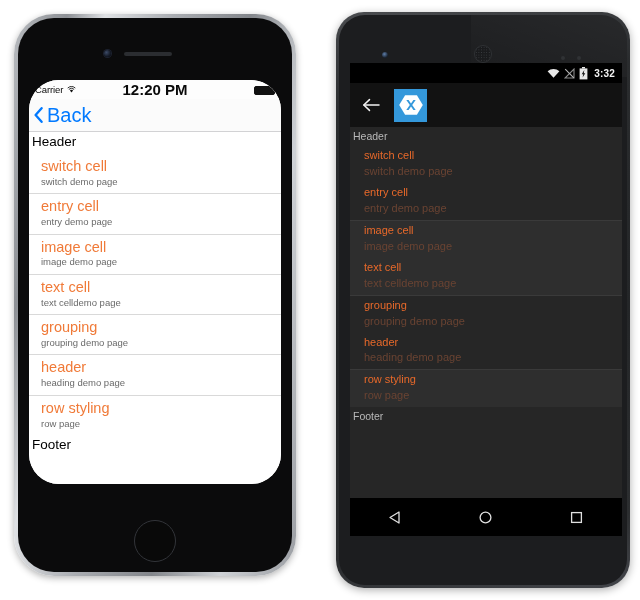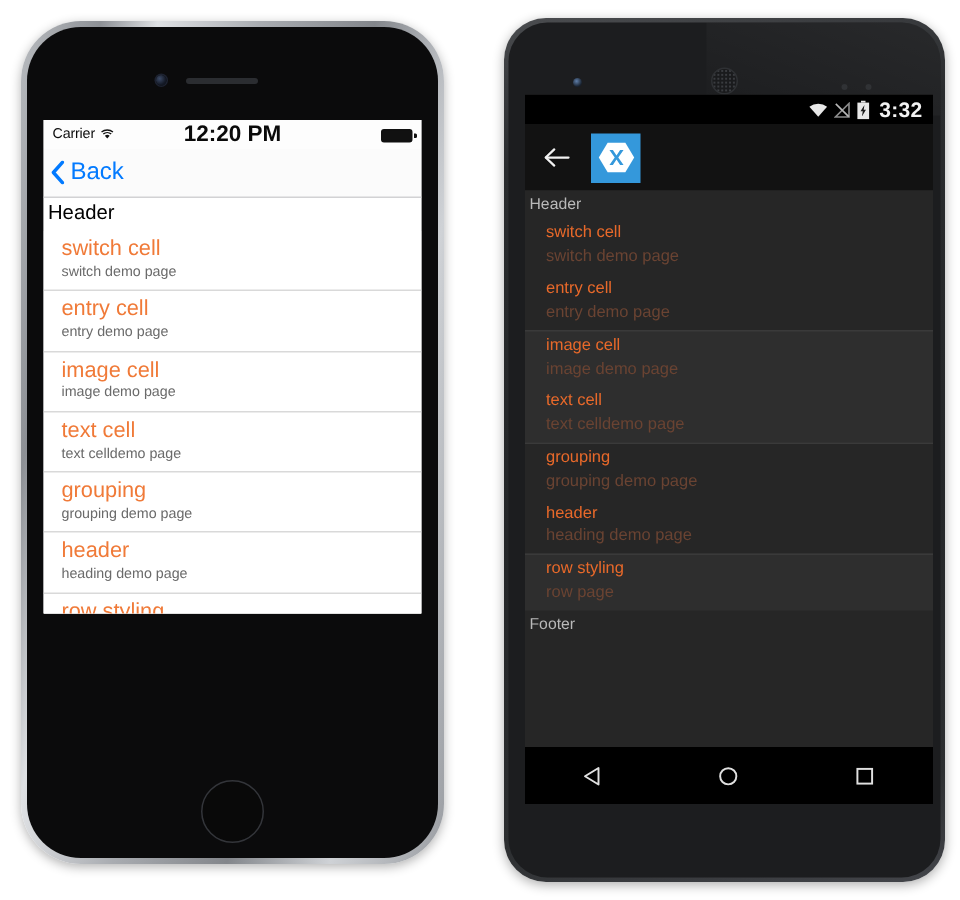--- a/index.html
+++ b/index.html
@@ -51,23 +51,24 @@
   .iphone-speaker {
     position: absolute;
     left: 106px; top: 34px;
     width: 48px; height: 4px;
     border-radius: 3px;
     background: #2b2d31;
   }
   .iphone-screen {
     position: absolute;
     left: 11px; top: 62px;
-    width: 252px; height: 329px;
+    width: 252px; height: 404px;
     background: #ffffff;
     overflow: hidden;
+    border-radius: 30px;
   }
   .iphone-home {
     position: absolute;
     left: 50%; bottom: 10px;
     transform: translateX(-50%);
     width: 42px; height: 42px;
     border-radius: 50%;
     border: 1.4px solid #33353a;
     background: #090909;
   }
@@ -121,21 +122,21 @@
     background: #fbfbfb;
     border-bottom: 1px solid #d2d2d4;
     display: flex;
     align-items: center;
     padding-left: 5px;
   }
   .ios-back {
     display: flex;
     align-items: center;
     color: #027aff;
-    font-size: 16px;
+    font-size: 20px;
     cursor: pointer;
   }
   .ios-chev {
     width: 9px; height: 16px;
     margin-right: 4px;
     flex: none;
   }
   .ios-chev svg { display: block; }
 
   
@@ -241,21 +242,21 @@
     display: flex;
     align-items: center;
     justify-content: flex-end;
     gap: 4px;
     padding-right: 7px;
     flex: none;
   }
   .and-status .ic { display: flex; align-items: center; }
   .and-clock {
     color: #f2f2f2;
-    font-size: 14px;
+    font-size: 10px;
     font-weight: bold;
     margin-left: 2px;
     letter-spacing: 0.2px;
   }
 
   
   .and-action {
     height: 44px;
     background: #121212;
     display: flex;

